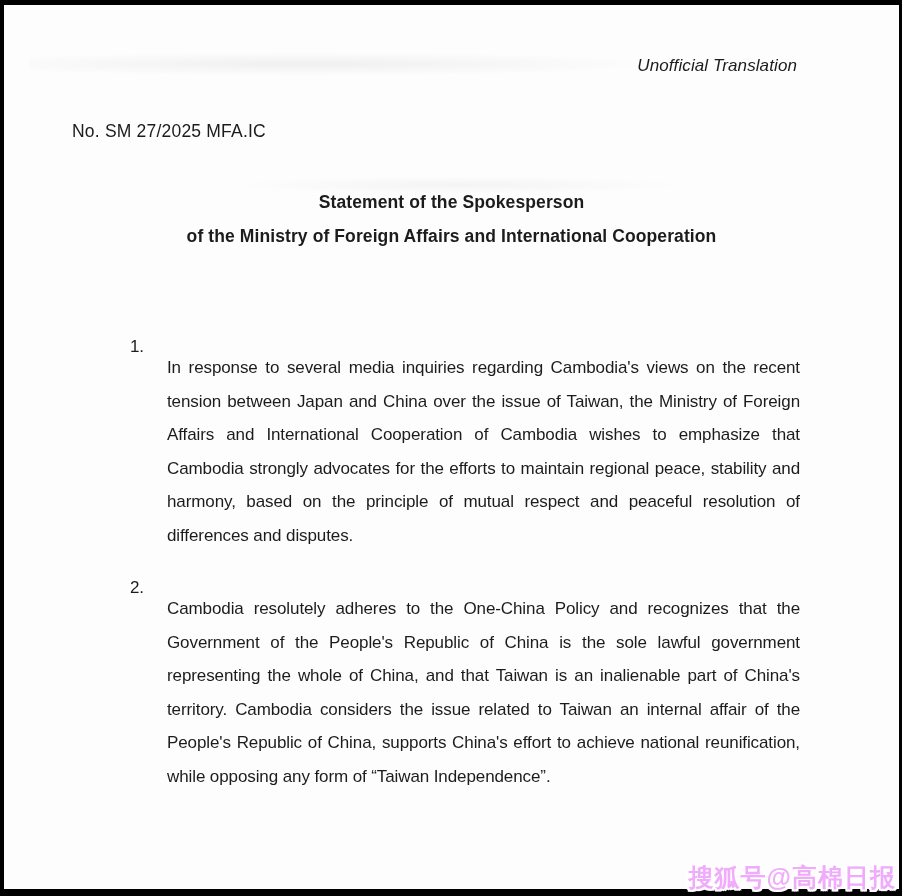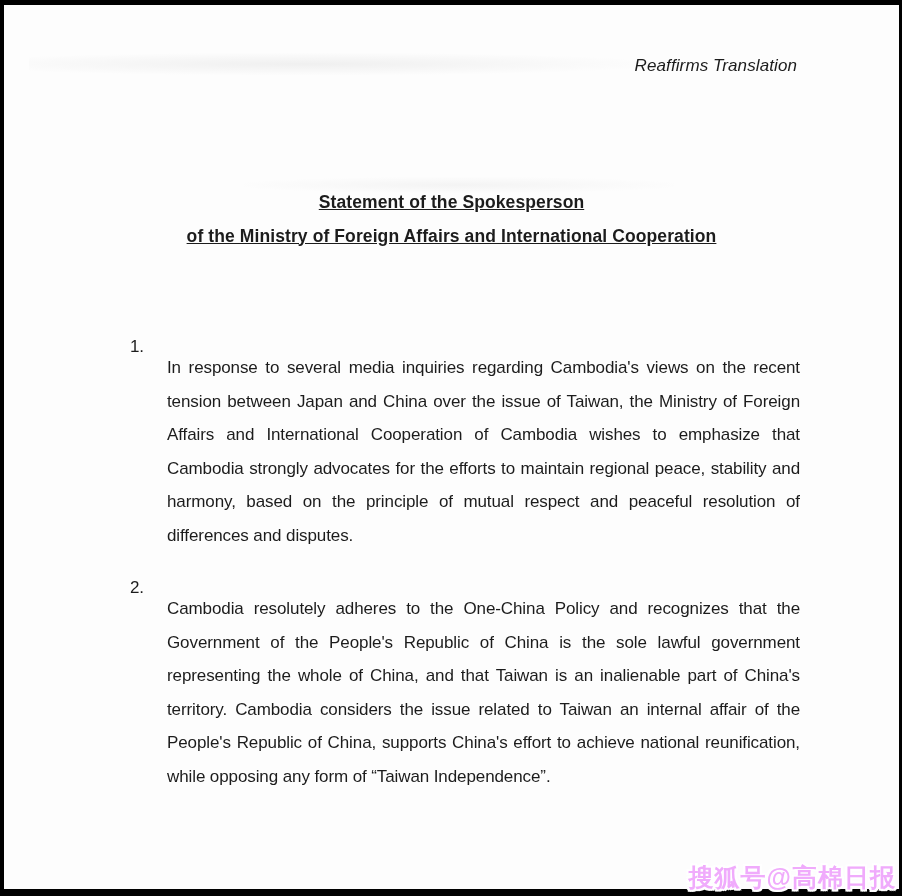--- a/index.html
+++ b/index.html
@@ -45,21 +45,20 @@
     letter-spacing: 0.2px;
   }
   .title-block {
     position: absolute;
     top: 181px; left: 0; right: 0;
     text-align: center;
     font-weight: bold;
     font-size: 17.5px;
     line-height: 33.5px;
     letter-spacing: 0.1px;
-    text-decoration: underline;
   }
   .body-list {
     position: absolute;
     top: 325px; left: 126px; right: 99px;
     list-style: none; margin: 0; padding: 0;
   }
   .body-item {
     display: flex;
     margin-bottom: 19px;
     font-size: 17px;
@@ -98,22 +97,23 @@
   }
 </style>
 </head>
 <body>
 
 <div class="frame">
   <div class="page">
     <div class="smudge-a"></div>
     <div class="smudge-b"></div>
 
-    <div class="translation-note">Reaffirms Translation</div>
+    <div class="translation-note">Unofficial Translation</div>
 
+    <div class="ref-no">No. SM 27/2025 MFA.IC</div>
 
     <div class="title-block">
       <div>Statement of the Spokesperson</div>
       <div>of the Ministry of Foreign Affairs and International Cooperation</div>
     </div>
 
     <ol class="body-list">
       <li class="body-item">
         <span class="num">1.</span>
         <span class="text">In response to several media inquiries regarding Cambodia's views on the recent tension between Japan and China over the issue of Taiwan, the Ministry of Foreign Affairs and International Cooperation of Cambodia wishes to emphasize that Cambodia strongly advocates for the efforts to maintain regional peace, stability and harmony, based on the principle of mutual respect and peaceful resolution of differences and disputes.</span>

